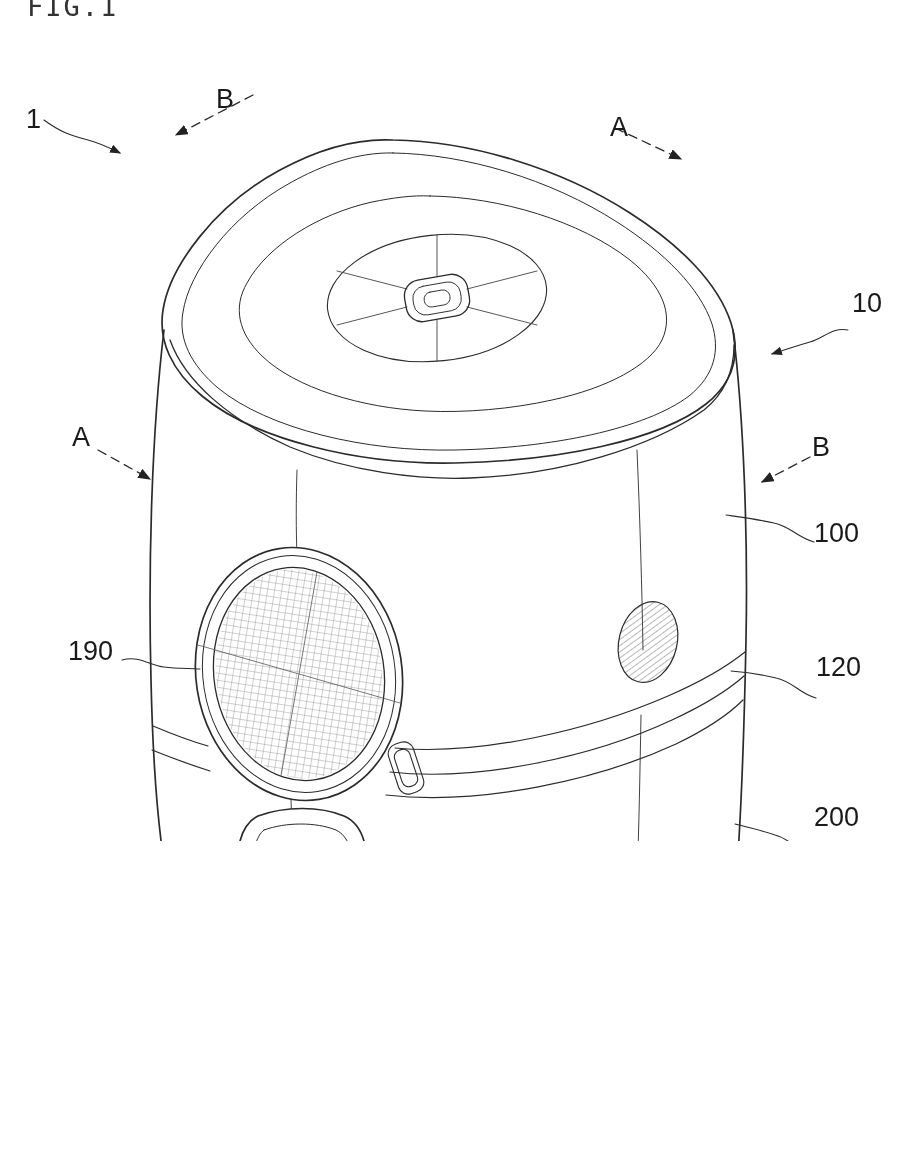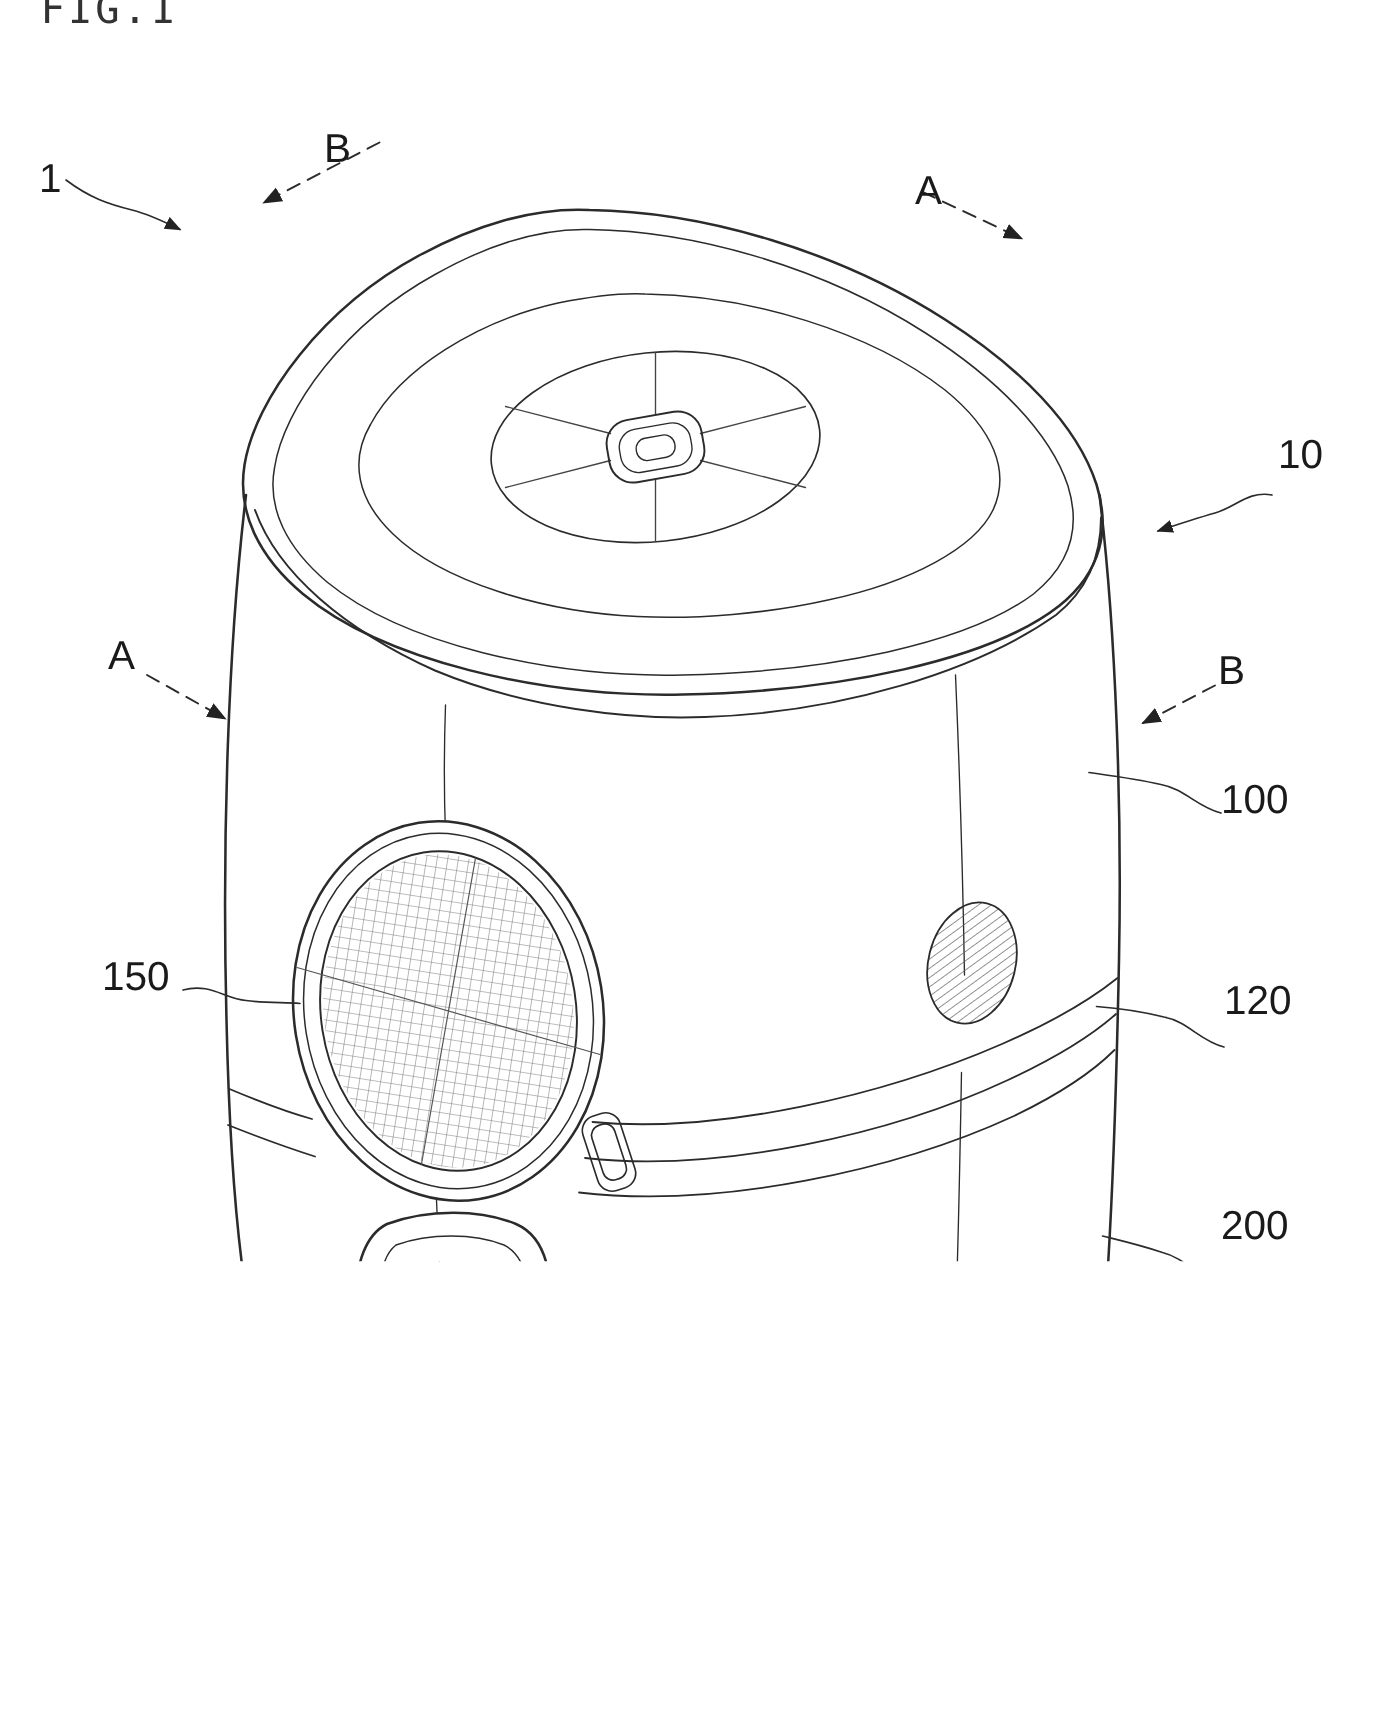--- a/index.html
+++ b/index.html
@@ -131,16 +131,16 @@
 
   <div class="fig-title">FIG.1</div>
 
   <div class="ref" style="left:26px;top:104px">1</div>
   <div class="ref" style="left:216px;top:84px">B</div>
   <div class="ref" style="left:610px;top:112px">A</div>
   <div class="ref" style="left:852px;top:288px">10</div>
   <div class="ref" style="left:72px;top:422px">A</div>
   <div class="ref" style="left:812px;top:432px">B</div>
   <div class="ref" style="left:814px;top:518px">100</div>
-  <div class="ref" style="left:68px;top:636px">150</div>
+  <div class="ref" style="left:68px;top:636px">190</div>
   <div class="ref" style="left:816px;top:652px">120</div>
   <div class="ref" style="left:814px;top:802px">200</div>
 </div>
 
 </body></html>

